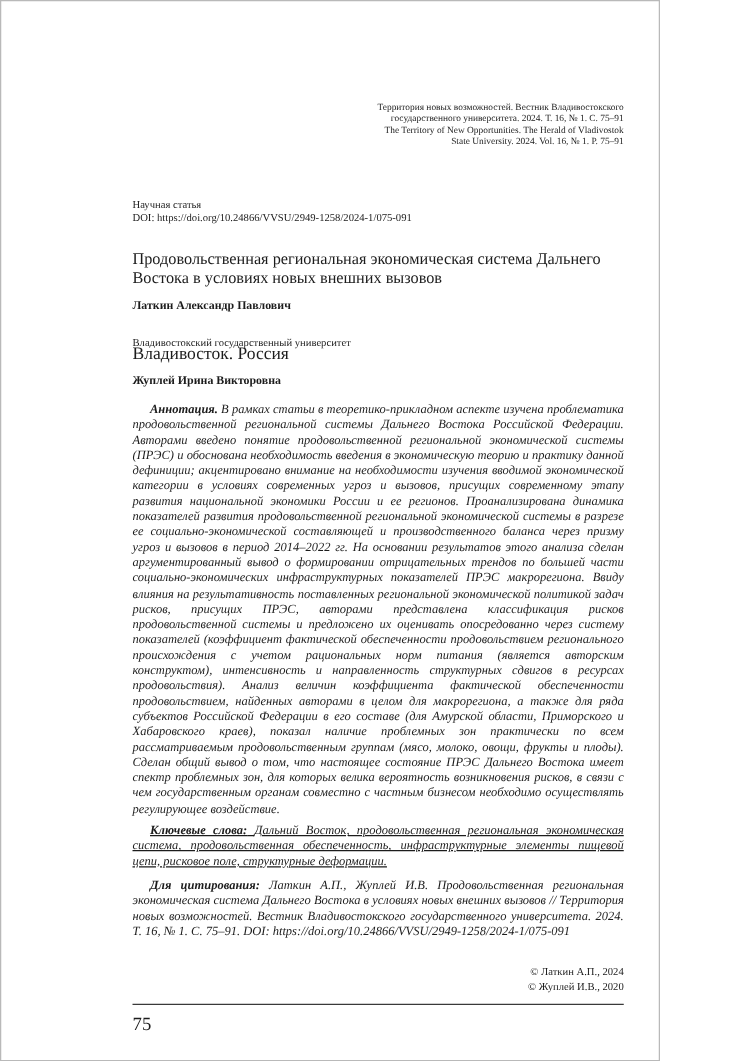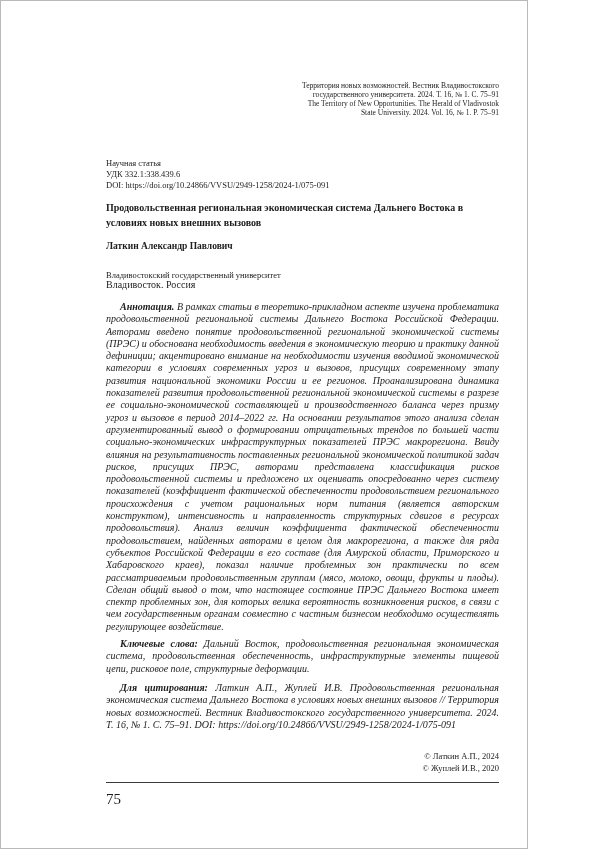--- a/index.html
+++ b/index.html
@@ -23,39 +23,39 @@
   .journal-header {
     font-size: 7.5px;
     line-height: 9px;
     text-align: right;
     white-space: pre-line;
     margin: 0 0 10px 0;
   }
   .meta { font-size: 8.5px; line-height: 11px; margin-top: 41px; }
   .meta div { margin: 0; }
   .title {
-    font-size: 10px;
-    font-weight: bold;
+    font-size: 13px;
+    font-weight: normal;
     line-height: 14.5px;
-    margin-top: 10px;
+    margin-top: 20px;
   }
   .author { margin-top: 10px; }
   .author-name { font-size: 9.5px; font-weight: bold; line-height: 12px; }
   .author-affil { font-size: 8.5px; line-height: 10px; margin-top: 18px; }
-  .author-loc { font-size: 10px; line-height: 10px; }
+  .author-loc { font-size: 14px; line-height: 10px; }
   .para {
     font-size: 10px;
     font-style: italic;
     line-height: 12.3px;
     text-align: justify;
     text-indent: 14px;
     margin: 0;
   }
   .abstract { margin-top: 11px; }
-  .keywords { margin-top: 5px; }
+  .keywords { margin-top: 5px; text-decoration: underline; }
   .citation { margin-top: 7px; }
   .para .label { font-weight: bold; }
   .copyright { margin-top: 20px; font-size: 8.5px; line-height: 11.5px; text-align: right; }
   .footer-rule {
     margin-top: 8px;
     border: 0;
     border-top: 1px solid #3a3a3a;
     width: 100%;
     height: 0;
   }
@@ -71,33 +71,33 @@
 <div class="page">
   <div class="content">
 
     <div class="journal-header">Территория новых возможностей. Вестник Владивостокского
 государственного университета. 2024. Т. 16, № 1. С. 75–91
 The Territory of New Opportunities. The Herald of Vladivostok
 State University. 2024. Vol. 16, № 1. P. 75–91</div>
 
     <div class="meta">
       <div>Научная статья</div>
-      <div>УДК 332.1:338.439.6</div>
       <div>DOI: https://doi.org/10.24866/VVSU/2949-1258/2024-1/075-091</div>
     </div>
 
     <div class="title">Продовольственная региональная экономическая система Дальнего Востока в условиях новых внешних вызовов</div>
 
     <div class="author">
       <div class="author-name">Латкин Александр Павлович</div>
       <div class="author-affil">Владивостокский государственный университет</div>
       <div class="author-loc">Владивосток. Россия</div>
     </div>
 
     <div class="author">
+      <div class="author-name">Жуплей Ирина Викторовна</div>
     </div>
 
     <p class="para abstract">
       <span class="label">Аннотация.</span>
       <span>В рамках статьи в теоретико-прикладном аспекте изучена проблематика продовольственной региональной системы Дальнего Востока Российской Федерации. Авторами введено понятие продовольственной региональной экономической системы (ПРЭС) и обоснована необходимость введения в экономическую теорию и практику данной дефиниции; акцентировано внимание на необходимости изучения вводимой экономической категории в условиях современных угроз и вызовов, присущих современному этапу развития национальной экономики России и ее регионов. Проанализирована динамика показателей развития продовольственной региональной экономической системы в разрезе ее социально-экономической составляющей и производственного баланса через призму угроз и вызовов в период 2014–2022 гг. На основании результатов этого анализа сделан аргументированный вывод о формировании отрицательных трендов по большей части социально-экономических инфраструктурных показателей ПРЭС макрорегиона. Ввиду влияния на результативность поставленных региональной экономической политикой задач рисков, присущих ПРЭС, авторами представлена классификация рисков продовольственной системы и предложено их оценивать опосредованно через систему показателей (коэффициент фактической обеспеченности продовольствием регионального происхождения с учетом рациональных норм питания (является авторским конструктом), интенсивность и направленность структурных сдвигов в ресурсах продовольствия). Анализ величин коэффициента фактической обеспеченности продовольствием, найденных авторами в целом для макрорегиона, а также для ряда субъектов Российской Федерации в его составе (для Амурской области, Приморского и Хабаровского краев), показал наличие проблемных зон практически по всем рассматриваемым продовольственным группам (мясо, молоко, овощи, фрукты и плоды). Сделан общий вывод о том, что настоящее состояние ПРЭС Дальнего Востока имеет спектр проблемных зон, для которых велика вероятность возникновения рисков, в связи с чем государственным органам совместно с частным бизнесом необходимо осуществлять регулирующее воздействие.</span>
     </p>
 
     <p class="para keywords">
       <span class="label">Ключевые слова:</span>
       <span>Дальний Восток, продовольственная региональная экономическая система, продовольственная обеспеченность, инфраструктурные элементы пищевой цепи, рисковое поле, структурные деформации.</span>

